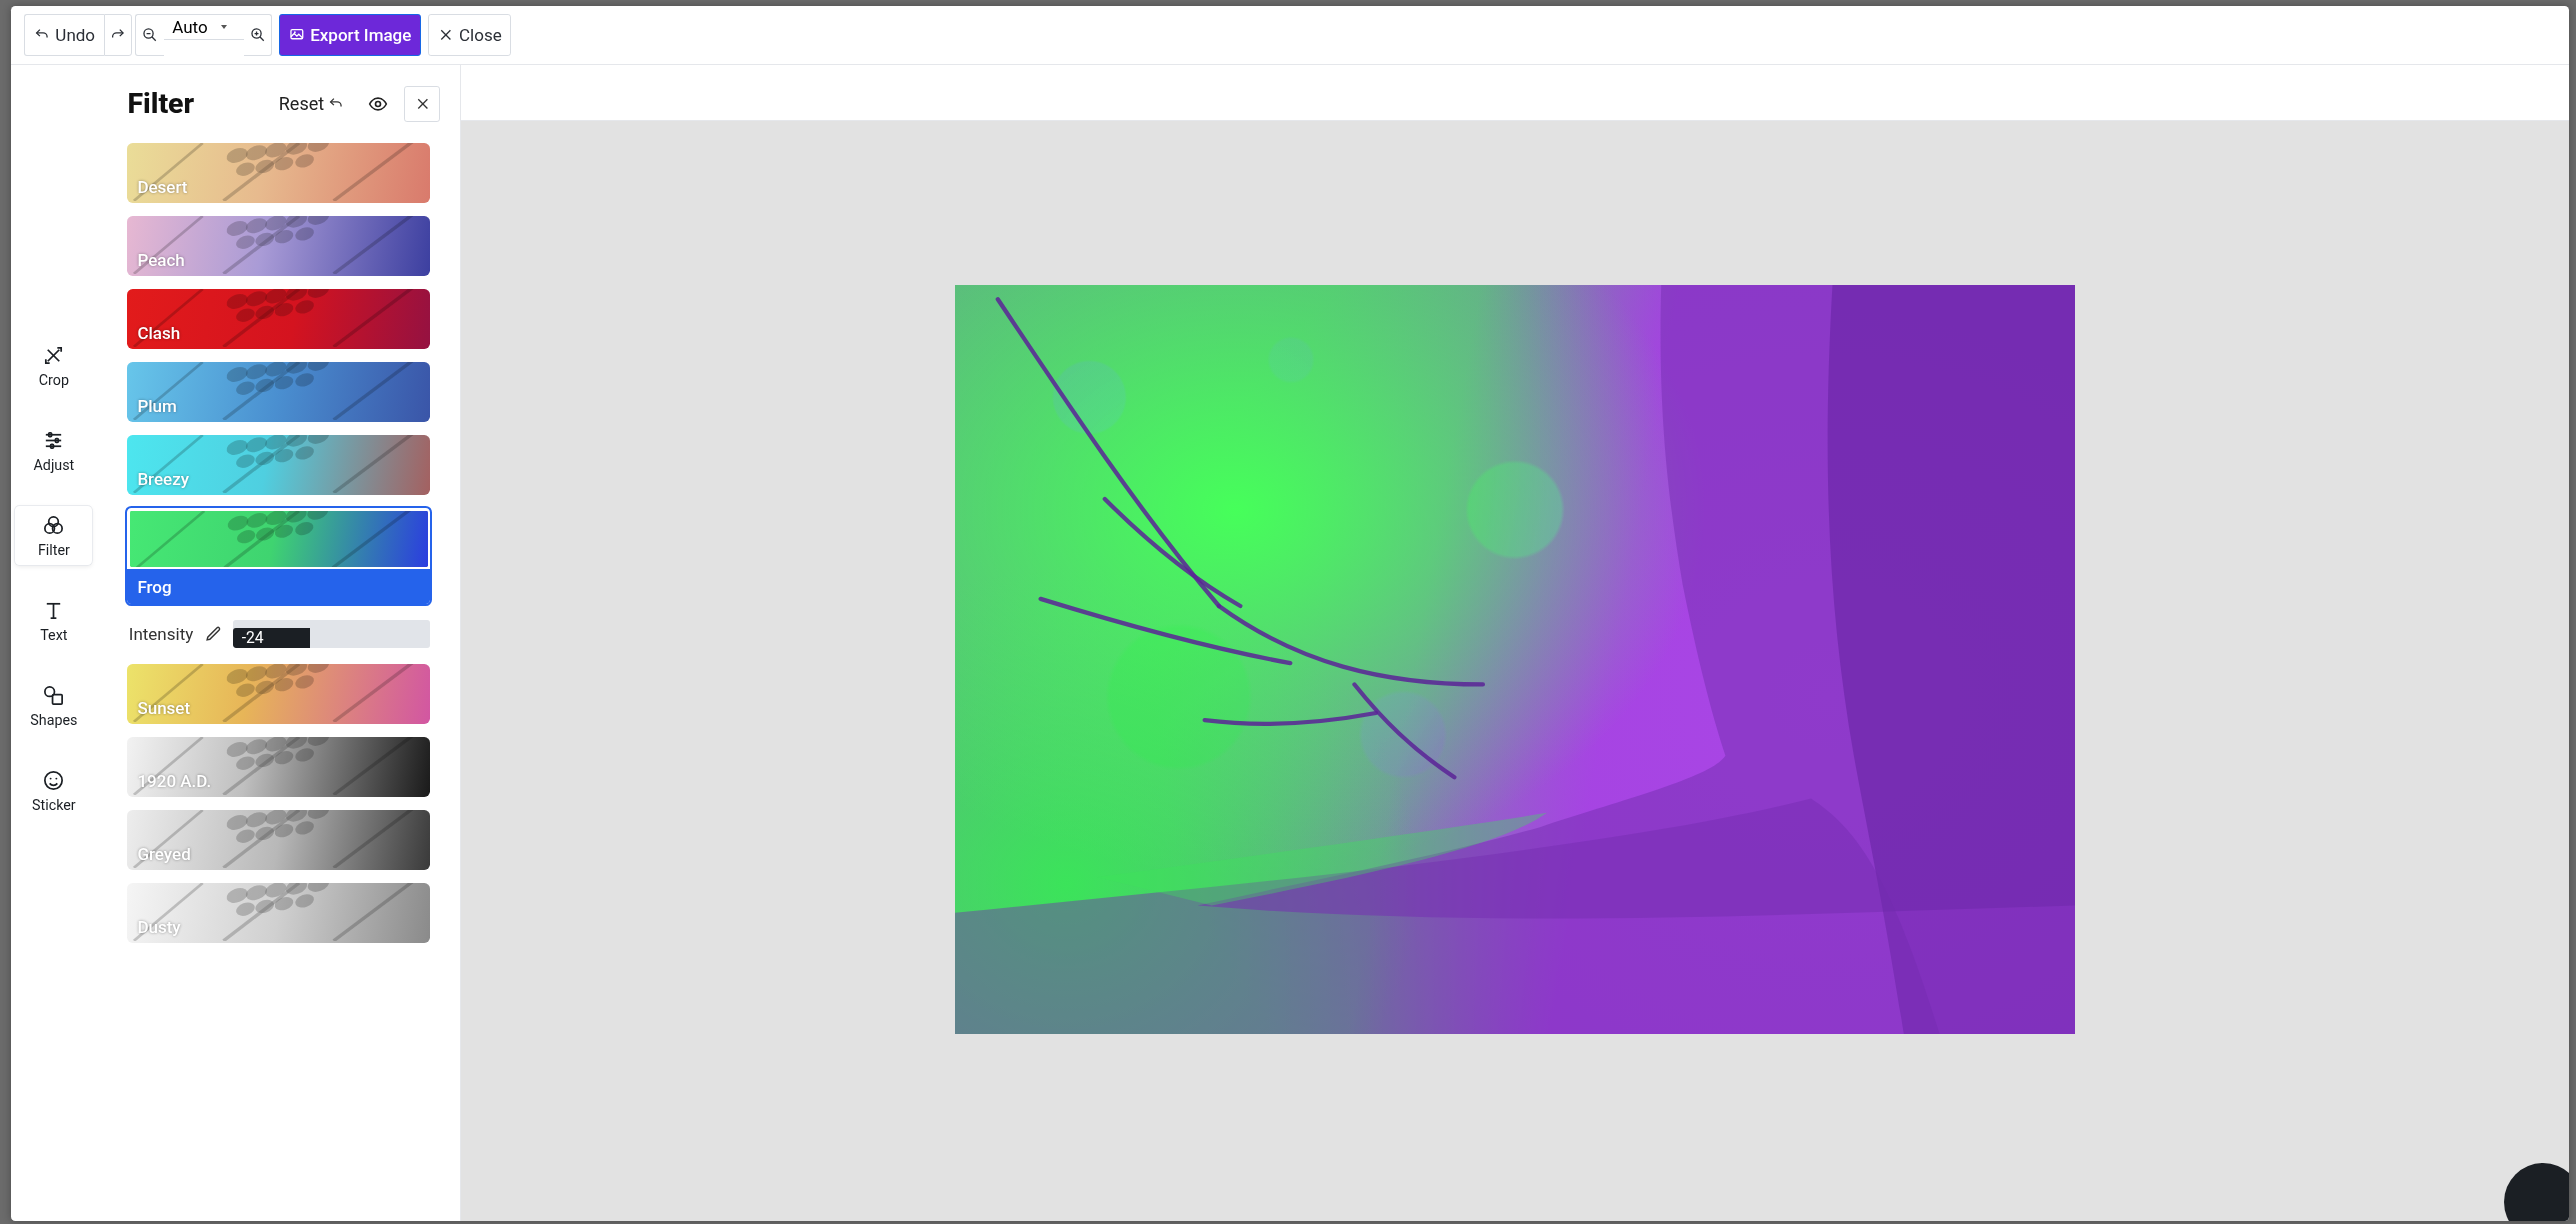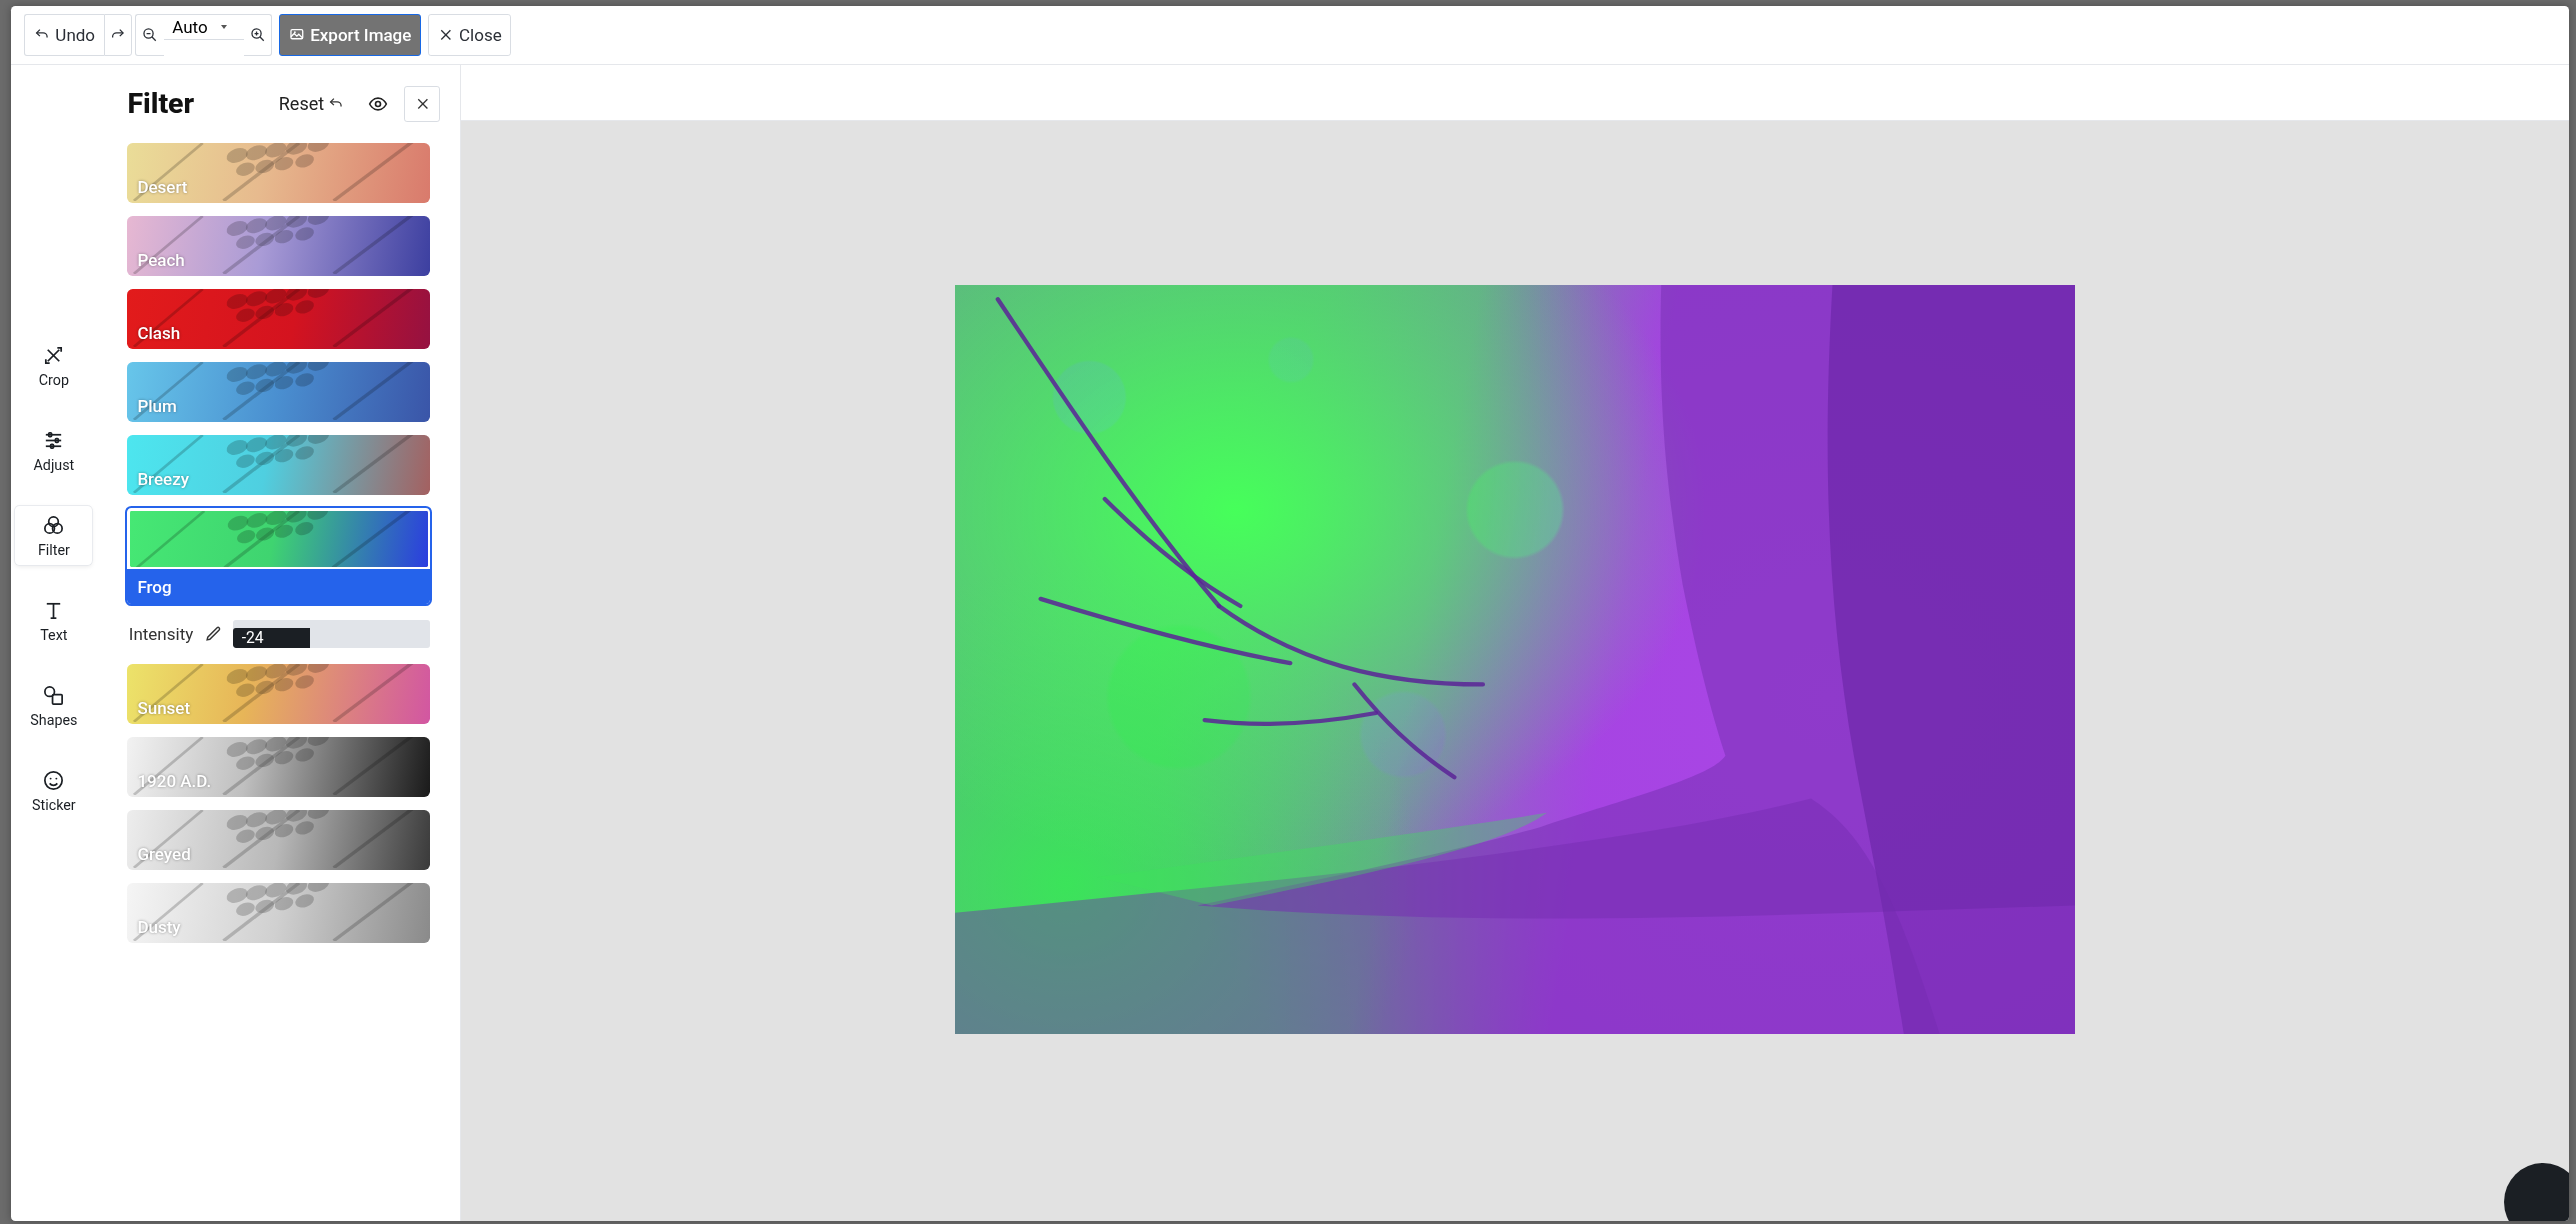--- a/index.html
+++ b/index.html
@@ -44,21 +44,21 @@
   .undo-group .icon-btn:last-child  { border-top-left-radius: 0;  border-bottom-left-radius: 0; }
   .undo-btn { font-size: 17px; }
   .topbar-title { flex: 1; text-align: center; font-size: 18px; font-weight: 700; color: #1b1f24; }
   .topbar-right { display: flex; gap: 7.1px; align-items: center; }
   .zoom-group { display: flex; gap: 0; }
   .zoom-group .icon-btn:first-child { border-top-right-radius: 0; border-bottom-right-radius: 0; border-right: 0; }
   .zoom-group .icon-btn:last-child  { border-top-left-radius: 0;  border-bottom-left-radius: 0; border-left: 0; }
   .zoom-select { border: 0.7px solid #d9dde3; border-left: 0; border-right:0; height: 26px; display:flex; align-items:center; padding: 0 17px 0 8.6px; font-size: 17px; background:#fff; cursor:pointer; gap:13px;}
   .caret-down { width: 0; height: 0; border-left: 3.6px solid transparent; border-right: 3.6px solid transparent; border-top: 4.3px solid #555; display:inline-block;}
   .primary-btn {
-    background: #737373;
+    background: #6d28d9;
     color: #fff;
     border: 0.7px solid #1768e6;
   }
   .primary-btn svg { color: #fff; }
 
   
   .body { flex: 1; display: flex; min-height: 0; }
   .tool-rail {
     width: 86px;
     border-right: 0.7px solid transparent;

